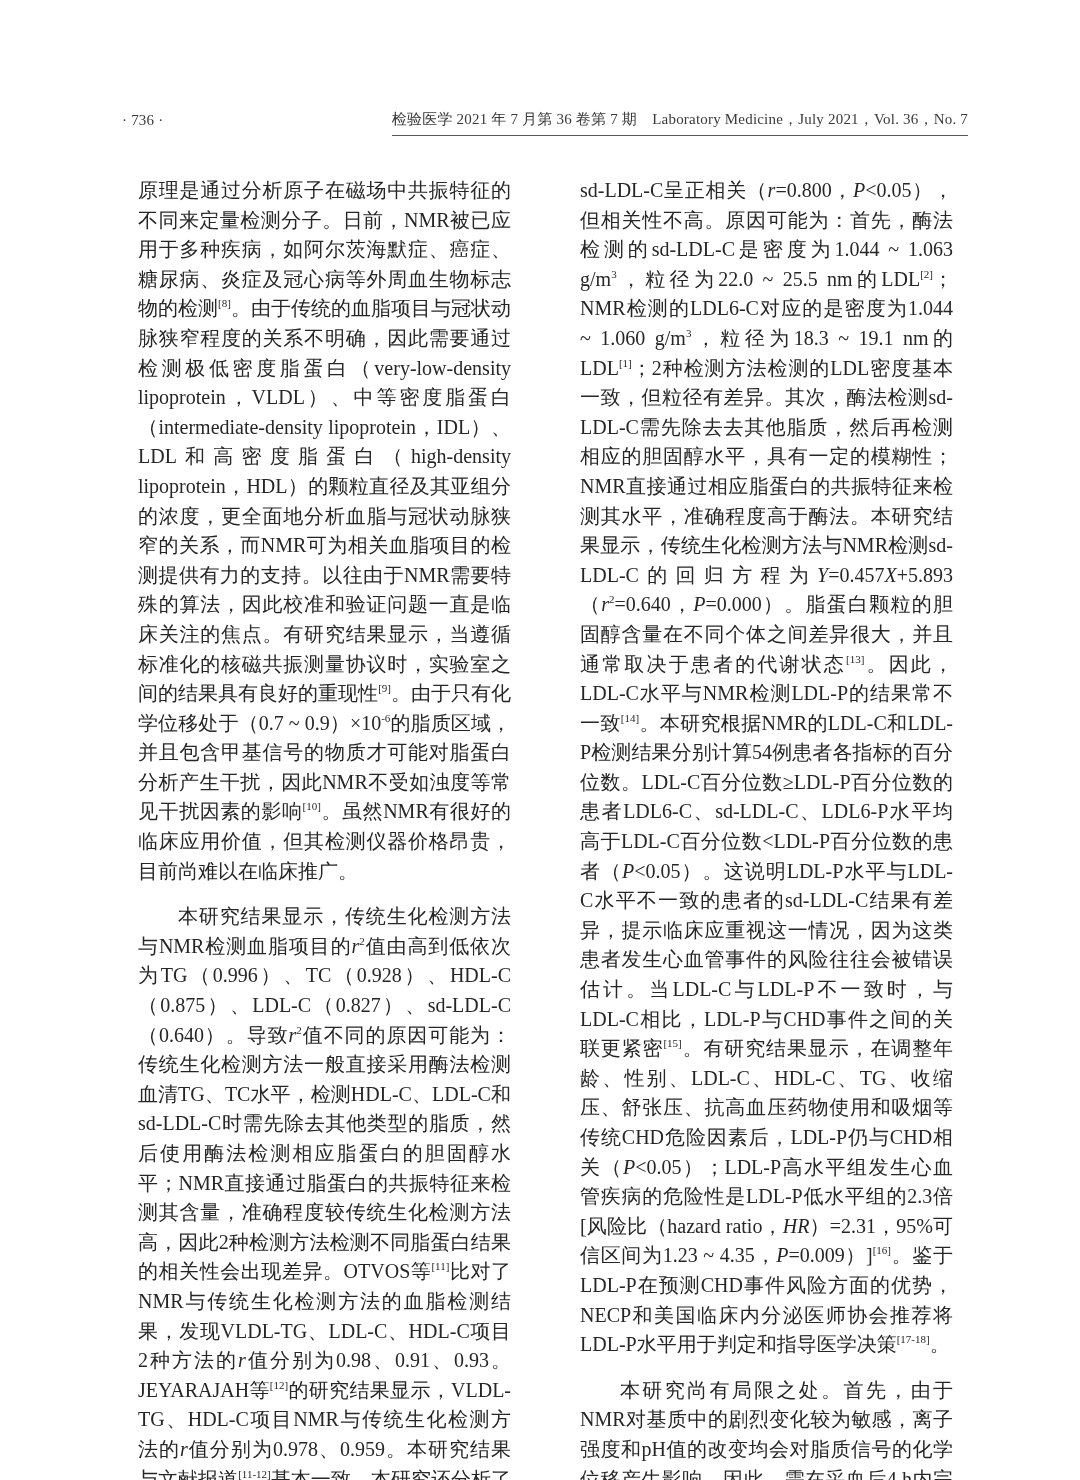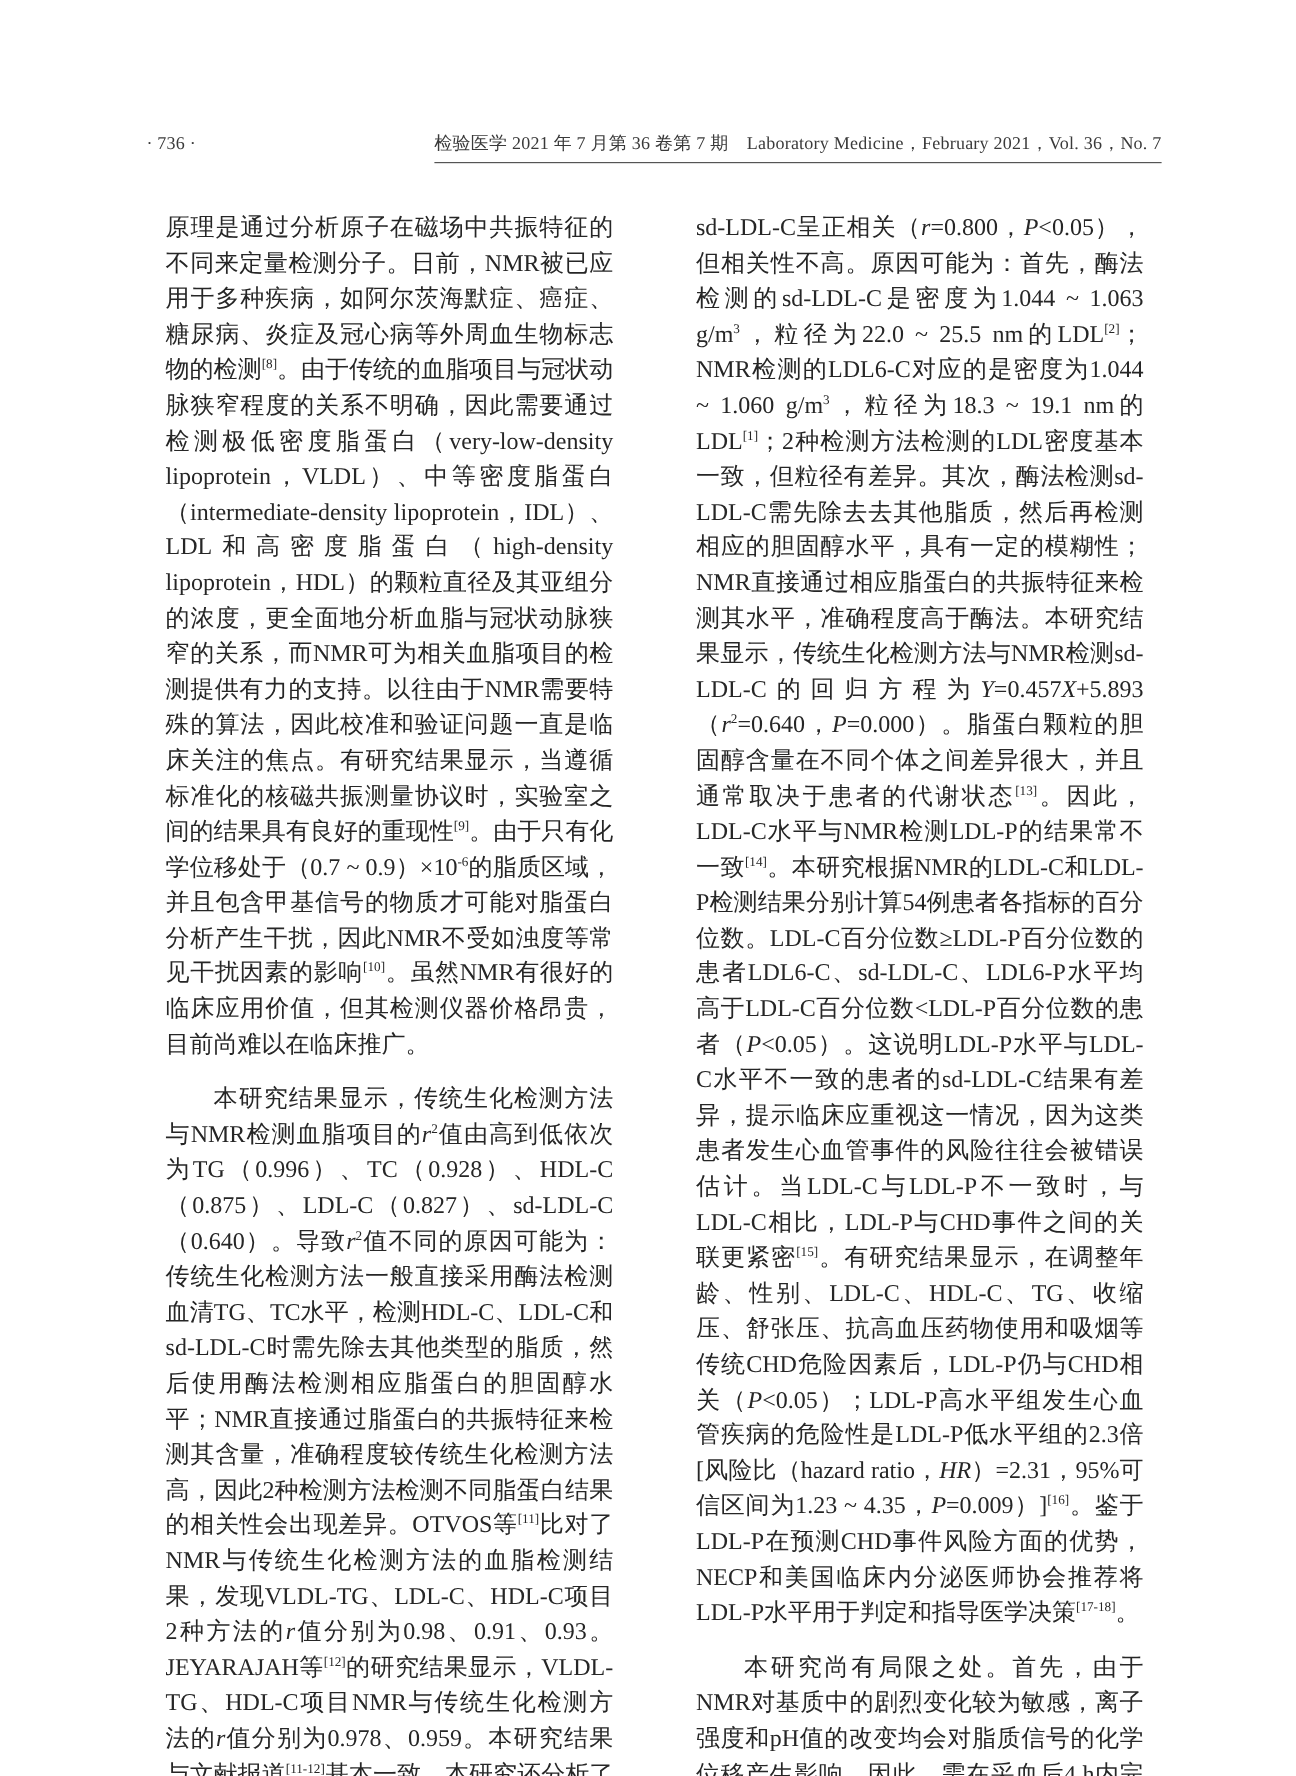--- a/index.html
+++ b/index.html
@@ -60,21 +60,21 @@
     vertical-align: sub;
     line-height: 0;
   }
   .col i { font-style: italic; }
 </style>
 </head>
 <body>
 
 <div class="page-header">
   <span class="page-num">· 736 ·</span>
-  <span class="journal-info">检验医学 2021 年 7 月第 36 卷第 7 期　Laboratory Medicine，February 2021，Vol. 36，No. 7</span>
+  <span class="journal-info">检验医学 2021 年 7 月第 36 卷第 7 期　Laboratory Medicine，July 2021，Vol. 36，No. 7</span>
 </div>
 
 <div class="content">
   <div class="col">
       <p class="para">原理是通过分析原子在磁场中共振特征的不同来定量检测分子。日前，NMR被已应用于多种疾病，如阿尔茨海默症、癌症、糖尿病、炎症及冠心病等外周血生物标志物的检测<sup>[8]</sup>。由于传统的血脂项目与冠状动脉狭窄程度的关系不明确，因此需要通过检测极低密度脂蛋白（very-low-density lipoprotein，VLDL）、中等密度脂蛋白（intermediate-density lipoprotein，IDL）、LDL和高密度脂蛋白（high-density lipoprotein，HDL）的颗粒直径及其亚组分的浓度，更全面地分析血脂与冠状动脉狭窄的关系，而NMR可为相关血脂项目的检测提供有力的支持。以往由于NMR需要特殊的算法，因此校准和验证问题一直是临床关注的焦点。有研究结果显示，当遵循标准化的核磁共振测量协议时，实验室之间的结果具有良好的重现性<sup>[9]</sup>。由于只有化学位移处于（0.7 ~ 0.9）×10<sup>-6</sup>的脂质区域，并且包含甲基信号的物质才可能对脂蛋白分析产生干扰，因此NMR不受如浊度等常见干扰因素的影响<sup>[10]</sup>。虽然NMR有很好的临床应用价值，但其检测仪器价格昂贵，目前尚难以在临床推广。</p>
       <p class="para indent">本研究结果显示，传统生化检测方法与NMR检测血脂项目的<i>r</i><sup>2</sup>值由高到低依次为TG（0.996）、TC（0.928）、HDL-C（0.875）、LDL-C（0.827）、sd-LDL-C（0.640）。导致<i>r</i><sup>2</sup>值不同的原因可能为：传统生化检测方法一般直接采用酶法检测血清TG、TC水平，检测HDL-C、LDL-C和sd-LDL-C时需先除去其他类型的脂质，然后使用酶法检测相应脂蛋白的胆固醇水平；NMR直接通过脂蛋白的共振特征来检测其含量，准确程度较传统生化检测方法高，因此2种检测方法检测不同脂蛋白结果的相关性会出现差异。OTVOS等<sup>[11]</sup>比对了NMR与传统生化检测方法的血脂检测结果，发现VLDL-TG、LDL-C、HDL-C项目2种方法的<i>r</i>值分别为0.98、0.91、0.93。JEYARAJAH等<sup>[12]</sup>的研究结果显示，VLDL-TG、HDL-C项目NMR与传统生化检测方法的<i>r</i>值分别为0.978、0.959。本研究结果与文献报道<sup>[11-12]</sup>基本一致。本研究还分析了LDL亚组分胆固醇水平与酶法检测的sd-LDL-C水平的相关性，结果显示LDL6-C与</p>
     </div>
   <div class="col">
       <p class="para">sd-LDL-C呈正相关（<i>r</i>=0.800，<i>P</i>&lt;0.05），但相关性不高。原因可能为：首先，酶法检测的sd-LDL-C是密度为1.044 ~ 1.063 g/m<sup>3</sup>，粒径为22.0 ~ 25.5 nm的LDL<sup>[2]</sup>；NMR检测的LDL6-C对应的是密度为1.044 ~ 1.060 g/m<sup>3</sup>，粒径为18.3 ~ 19.1 nm的LDL<sup>[1]</sup>；2种检测方法检测的LDL密度基本一致，但粒径有差异。其次，酶法检测sd-LDL-C需先除去去其他脂质，然后再检测相应的胆固醇水平，具有一定的模糊性；NMR直接通过相应脂蛋白的共振特征来检测其水平，准确程度高于酶法。本研究结果显示，传统生化检测方法与NMR检测sd-LDL-C的回归方程为<i>Y</i>=0.457<i>X</i>+5.893（<i>r</i><sup>2</sup>=0.640，<i>P</i>=0.000）。脂蛋白颗粒的胆固醇含量在不同个体之间差异很大，并且通常取决于患者的代谢状态<sup>[13]</sup>。因此，LDL-C水平与NMR检测LDL-P的结果常不一致<sup>[14]</sup>。本研究根据NMR的LDL-C和LDL-P检测结果分别计算54例患者各指标的百分位数。LDL-C百分位数≥LDL-P百分位数的患者LDL6-C、sd-LDL-C、LDL6-P水平均高于LDL-C百分位数&lt;LDL-P百分位数的患者（<i>P</i>&lt;0.05）。这说明LDL-P水平与LDL-C水平不一致的患者的sd-LDL-C结果有差异，提示临床应重视这一情况，因为这类患者发生心血管事件的风险往往会被错误估计。当LDL-C与LDL-P不一致时，与LDL-C相比，LDL-P与CHD事件之间的关联更紧密<sup>[15]</sup>。有研究结果显示，在调整年龄、性别、LDL-C、HDL-C、TG、收缩压、舒张压、抗高血压药物使用和吸烟等传统CHD危险因素后，LDL-P仍与CHD相关（<i>P</i>&lt;0.05）；LDL-P高水平组发生心血管疾病的危险性是LDL-P低水平组的2.3倍[风险比（hazard ratio，<i>HR</i>）=2.31，95%可信区间为1.23 ~ 4.35，<i>P</i>=0.009）]<sup>[16]</sup>。鉴于LDL-P在预测CHD事件风险方面的优势，NECP和美国临床内分泌医师协会推荐将LDL-P水平用于判定和指导医学决策<sup>[17-18]</sup>。</p>
       <p class="para indent">本研究尚有局限之处。首先，由于NMR对基质中的剧烈变化较为敏感，离子强度和pH值的改变均会对脂质信号的化学位移产生影响。因此，需在采血后4 h内完成检测。若实验室无检测条件，须在规定时间内分离血浆，冷冻保存后送检<sup>[20]</sup>。本实验室将EDTA-K<sub>2</sub>抗凝血样本在</p>

